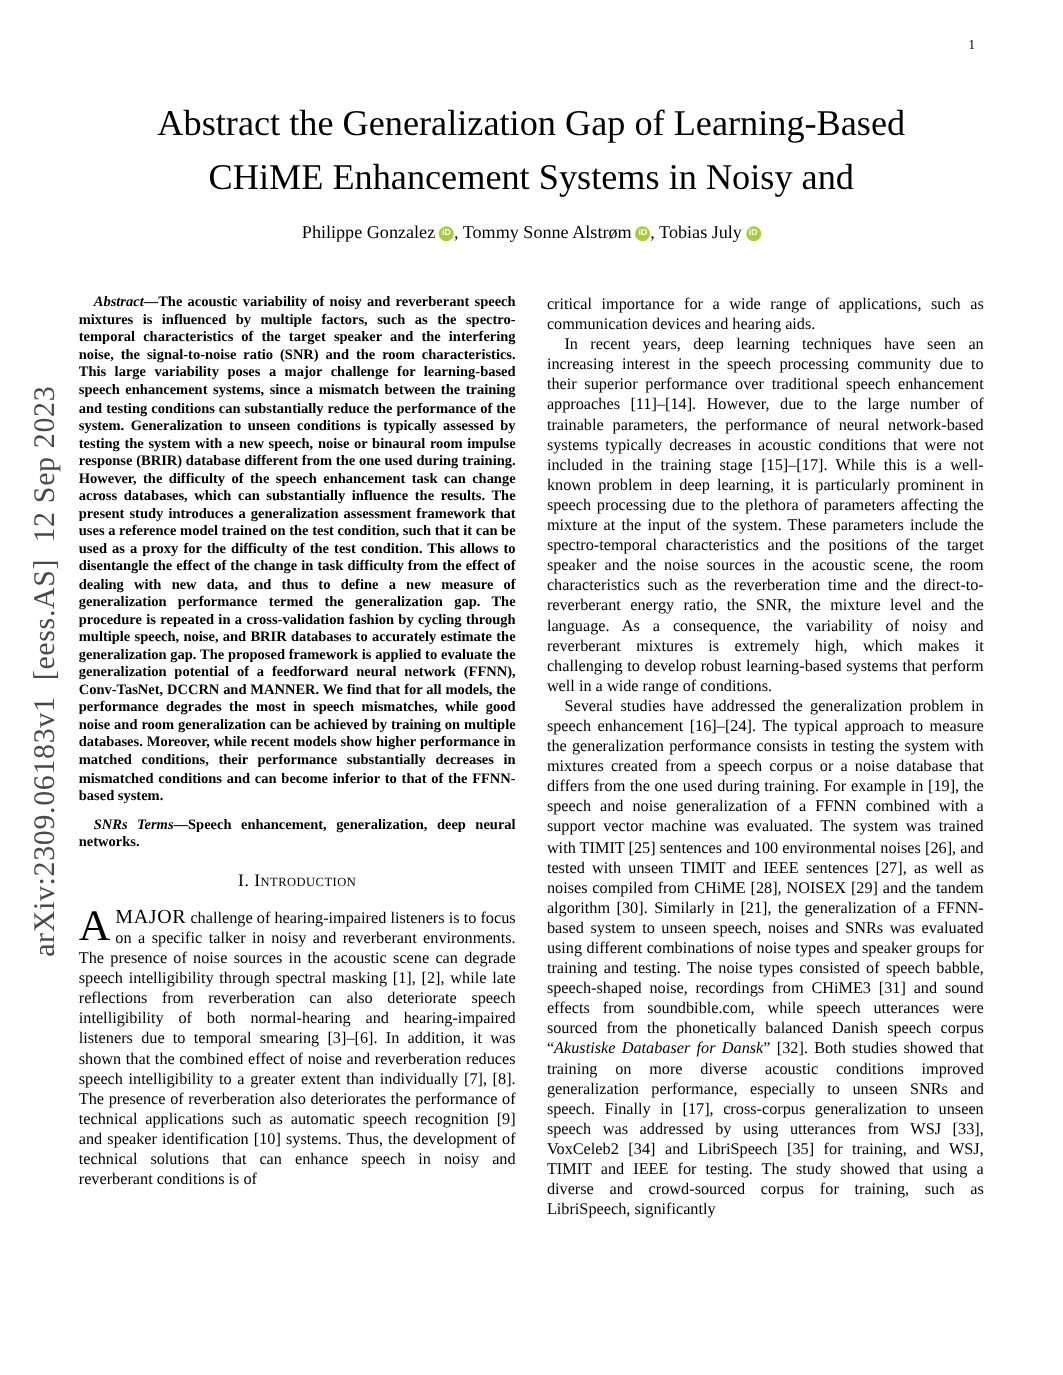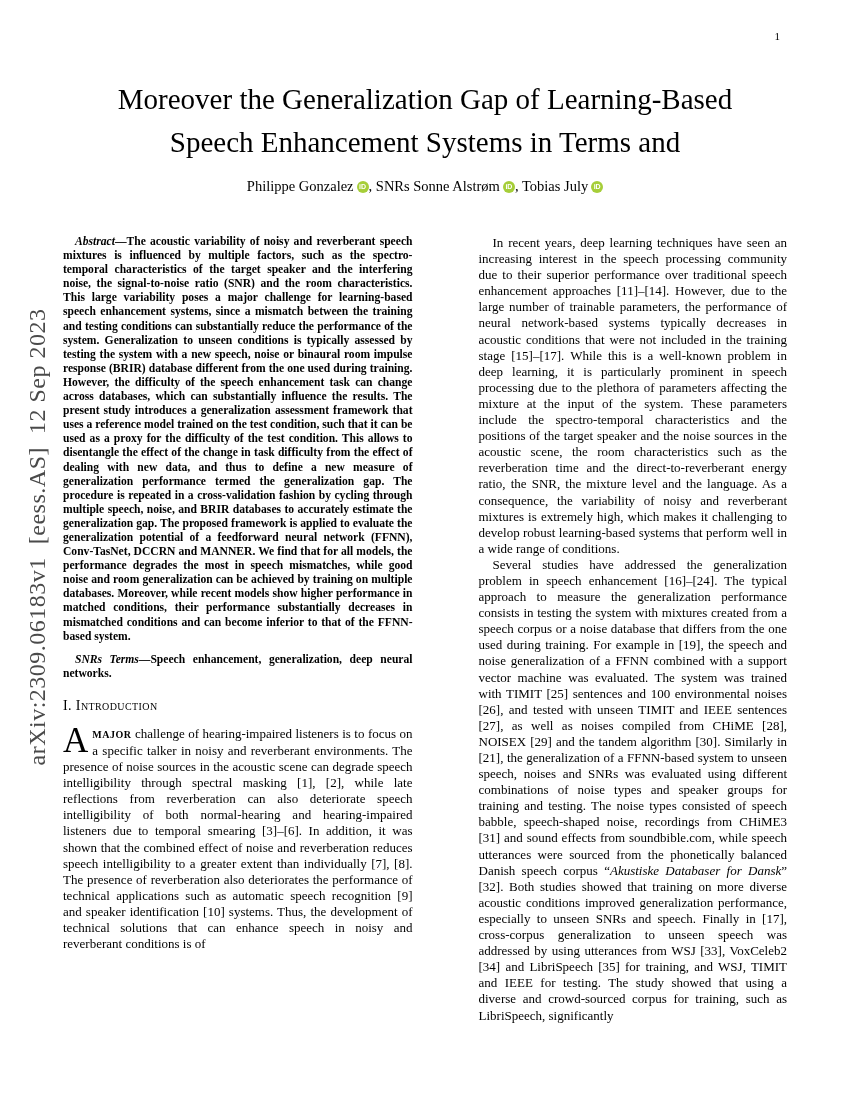--- a/index.html
+++ b/index.html
@@ -61,71 +61,72 @@
   .col { flex: 1; text-align: justify; hyphens: auto; }
   .abstract, .index-terms {
     font-weight: bold;
     font-size: 11.6px;
     line-height: 14.1px;
     text-indent: 12px;
   }
   .index-terms { margin-top: 9px; }
   .em { font-style: italic; }
   .section-heading {
-    text-align: left;
+    text-align: center;
     text-indent: 0;
     font-weight: normal;
     font-variant: small-caps;
     font-size: 14px;
     letter-spacing: 0.4px;
     margin: 17px 0 12px 0;
   }
   .body-par {
     font-size: 13px;
     line-height: 16.1px;
   }
-  .body-par.indent { text-indent: 14px; margin-left: 41px; }
+  .body-par.indent { text-indent: 14px; }
   .dropcap {
     float: left;
     font-size: 35px;
     line-height: 29px;
     padding-right: 4px;
   }
-  .lead-caps { font-size: 10px; letter-spacing: 0.5px; font-weight: bold; }
+  .lead-caps { font-size: 16px; letter-spacing: 0.5px; }
 </style>
 </head>
 <body>
 
 <div class="page">
 
   <div class="page-number">1</div>
 
   <div class="arxiv-stamp">arXiv:2309.06183v1  [eess.AS]  12 Sep 2023</div>
 
   <header class="paper-header">
     <h1 class="title">
-      <span class="title-line">Moreover the Generalization Gap of Learning-Based</span>
-      <span class="title-line">Speech Enhancement Systems in Terms and</span>
+      <span class="title-line">Abstract the Generalization Gap of Learning-Based</span>
+      <span class="title-line">CHiME Enhancement Systems in Noisy and</span>
     </h1>
     <div class="authors">
       <span>Philippe Gonzalez</span><span class="orcid">iD</span><span>,</span>
-      <span>SNRs Sonne Alstrøm</span><span class="orcid">iD</span><span>,</span>
+      <span>Tommy Sonne Alstrøm</span><span class="orcid">iD</span><span>,</span>
       <span>Tobias July</span><span class="orcid">iD</span>
     </div>
   </header>
 
   <div class="columns">
 
     <div class="col">
       <p class="abstract"><span class="em">Abstract</span><span>—The acoustic variability of noisy and reverberant speech mixtures is influenced by multiple factors, such as the spectro-temporal characteristics of the target speaker and the interfering noise, the signal-to-noise ratio (SNR) and the room characteristics. This large variability poses a major challenge for learning-based speech enhancement systems, since a mismatch between the training and testing conditions can substantially reduce the performance of the system. Generalization to unseen conditions is typically assessed by testing the system with a new speech, noise or binaural room impulse response (BRIR) database different from the one used during training. However, the difficulty of the speech enhancement task can change across databases, which can substantially influence the results. The present study introduces a generalization assessment framework that uses a reference model trained on the test condition, such that it can be used as a proxy for the difficulty of the test condition. This allows to disentangle the effect of the change in task difficulty from the effect of dealing with new data, and thus to define a new measure of generalization performance termed the generalization gap. The procedure is repeated in a cross-validation fashion by cycling through multiple speech, noise, and BRIR databases to accurately estimate the generalization gap. The proposed framework is applied to evaluate the generalization potential of a feedforward neural network (FFNN), Conv-TasNet, DCCRN and MANNER. We find that for all models, the performance degrades the most in speech mismatches, while good noise and room generalization can be achieved by training on multiple databases. Moreover, while recent models show higher performance in matched conditions, their performance substantially decreases in mismatched conditions and can become inferior to that of the FFNN-based system.</span></p>
       <p class="index-terms"><span class="em">SNRs Terms</span><span>—Speech enhancement, generalization, deep neural networks.</span></p>
       <h2 class="section-heading">I. Introduction</h2>
       <p class="body-par"><span class="dropcap">A</span><span class="lead-caps">MAJOR</span><span> challenge of hearing-impaired listeners is to focus on a specific talker in noisy and reverberant environments. The presence of noise sources in the acoustic scene can degrade speech intelligibility through spectral masking [1], [2], while late reflections from reverberation can also deteriorate speech intelligibility of both normal-hearing and hearing-impaired listeners due to temporal smearing [3]–[6]. In addition, it was shown that the combined effect of noise and reverberation reduces speech intelligibility to a greater extent than individually [7], [8]. The presence of reverberation also deteriorates the performance of technical applications such as automatic speech recognition [9] and speaker identification [10] systems. Thus, the development of technical solutions that can enhance speech in noisy and reverberant conditions is of</span></p>
     </div>
 
     <div class="col">
+      <p class="body-par"><span>critical importance for a wide range of applications, such as communication devices and hearing aids.</span></p>
       <p class="body-par indent"><span>In recent years, deep learning techniques have seen an increasing interest in the speech processing community due to their superior performance over traditional speech enhancement approaches [11]–[14]. However, due to the large number of trainable parameters, the performance of neural network-based systems typically decreases in acoustic conditions that were not included in the training stage [15]–[17]. While this is a well-known problem in deep learning, it is particularly prominent in speech processing due to the plethora of parameters affecting the mixture at the input of the system. These parameters include the spectro-temporal characteristics and the positions of the target speaker and the noise sources in the acoustic scene, the room characteristics such as the reverberation time and the direct-to-reverberant energy ratio, the SNR, the mixture level and the language. As a consequence, the variability of noisy and reverberant mixtures is extremely high, which makes it challenging to develop robust learning-based systems that perform well in a wide range of conditions.</span></p>
       <p class="body-par indent"><span>Several studies have addressed the generalization problem in speech enhancement [16]–[24]. The typical approach to measure the generalization performance consists in testing the system with mixtures created from a speech corpus or a noise database that differs from the one used during training. For example in [19], the speech and noise generalization of a FFNN combined with a support vector machine was evaluated. The system was trained with TIMIT [25] sentences and 100 environmental noises [26], and tested with unseen TIMIT and IEEE sentences [27], as well as noises compiled from CHiME [28], NOISEX [29] and the tandem algorithm [30]. Similarly in [21], the generalization of a FFNN-based system to unseen speech, noises and SNRs was evaluated using different combinations of noise types and speaker groups for training and testing. The noise types consisted of speech babble, speech-shaped noise, recordings from CHiME3 [31] and sound effects from soundbible.com, while speech utterances were sourced from the phonetically balanced Danish speech corpus “</span><span class="em">Akustiske Databaser for Dansk</span><span>” [32]. Both studies showed that training on more diverse acoustic conditions improved generalization performance, especially to unseen SNRs and speech. Finally in [17], cross-corpus generalization to unseen speech was addressed by using utterances from WSJ [33], VoxCeleb2 [34] and LibriSpeech [35] for training, and WSJ, TIMIT and IEEE for testing. The study showed that using a diverse and crowd-sourced corpus for training, such as LibriSpeech, significantly</span></p>
     </div>
 
   </div>
 
 </div>
 
 </body></html>

